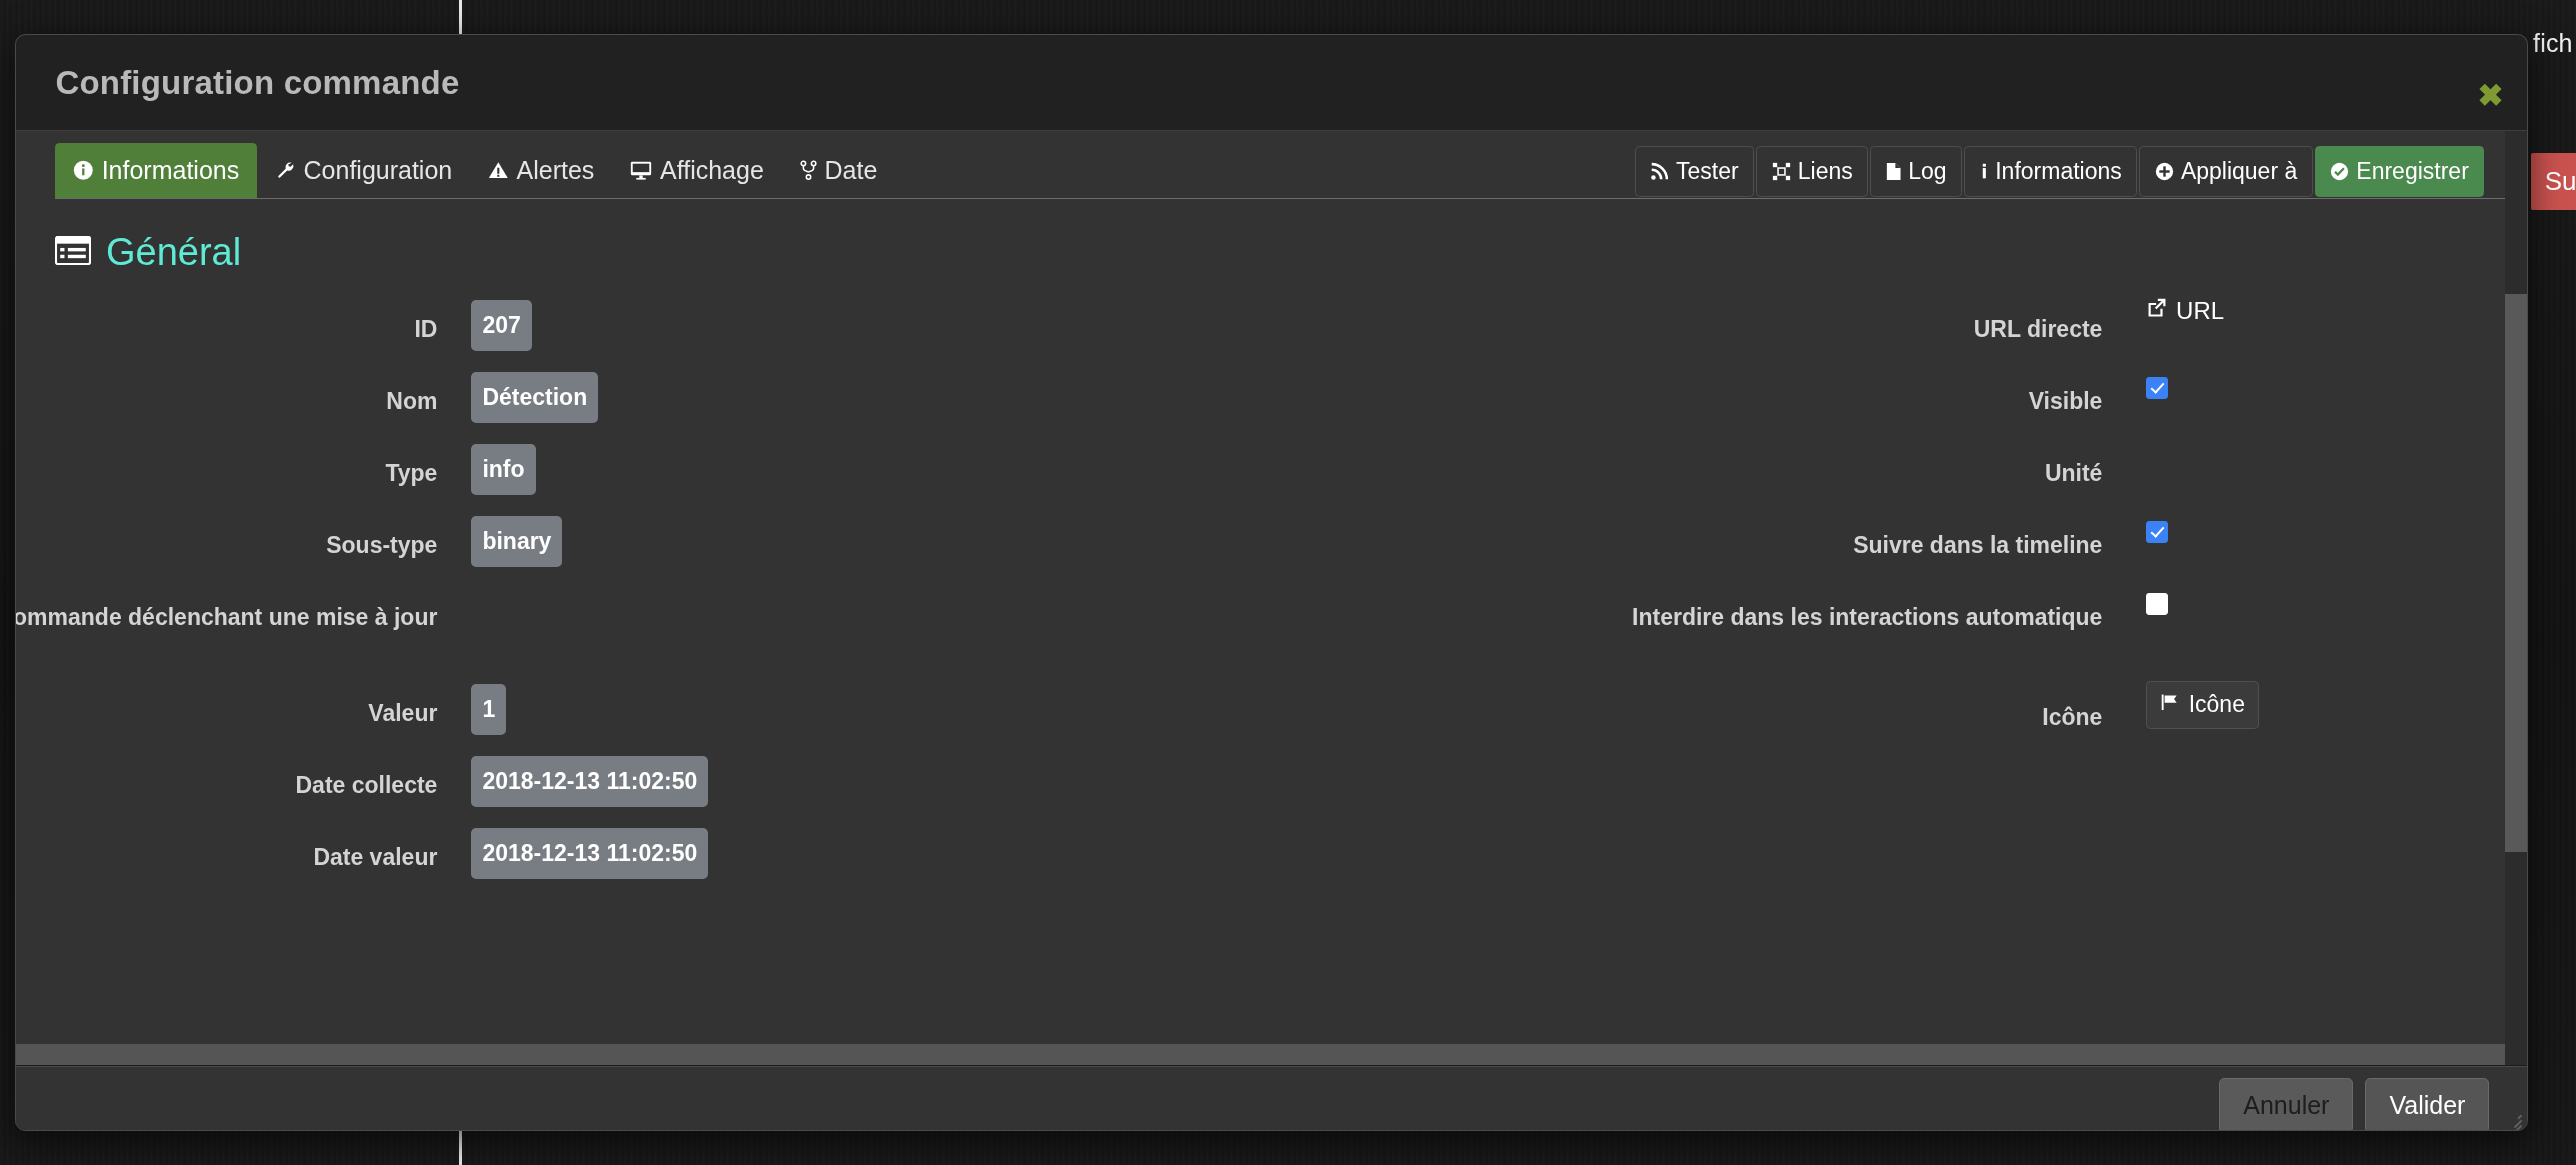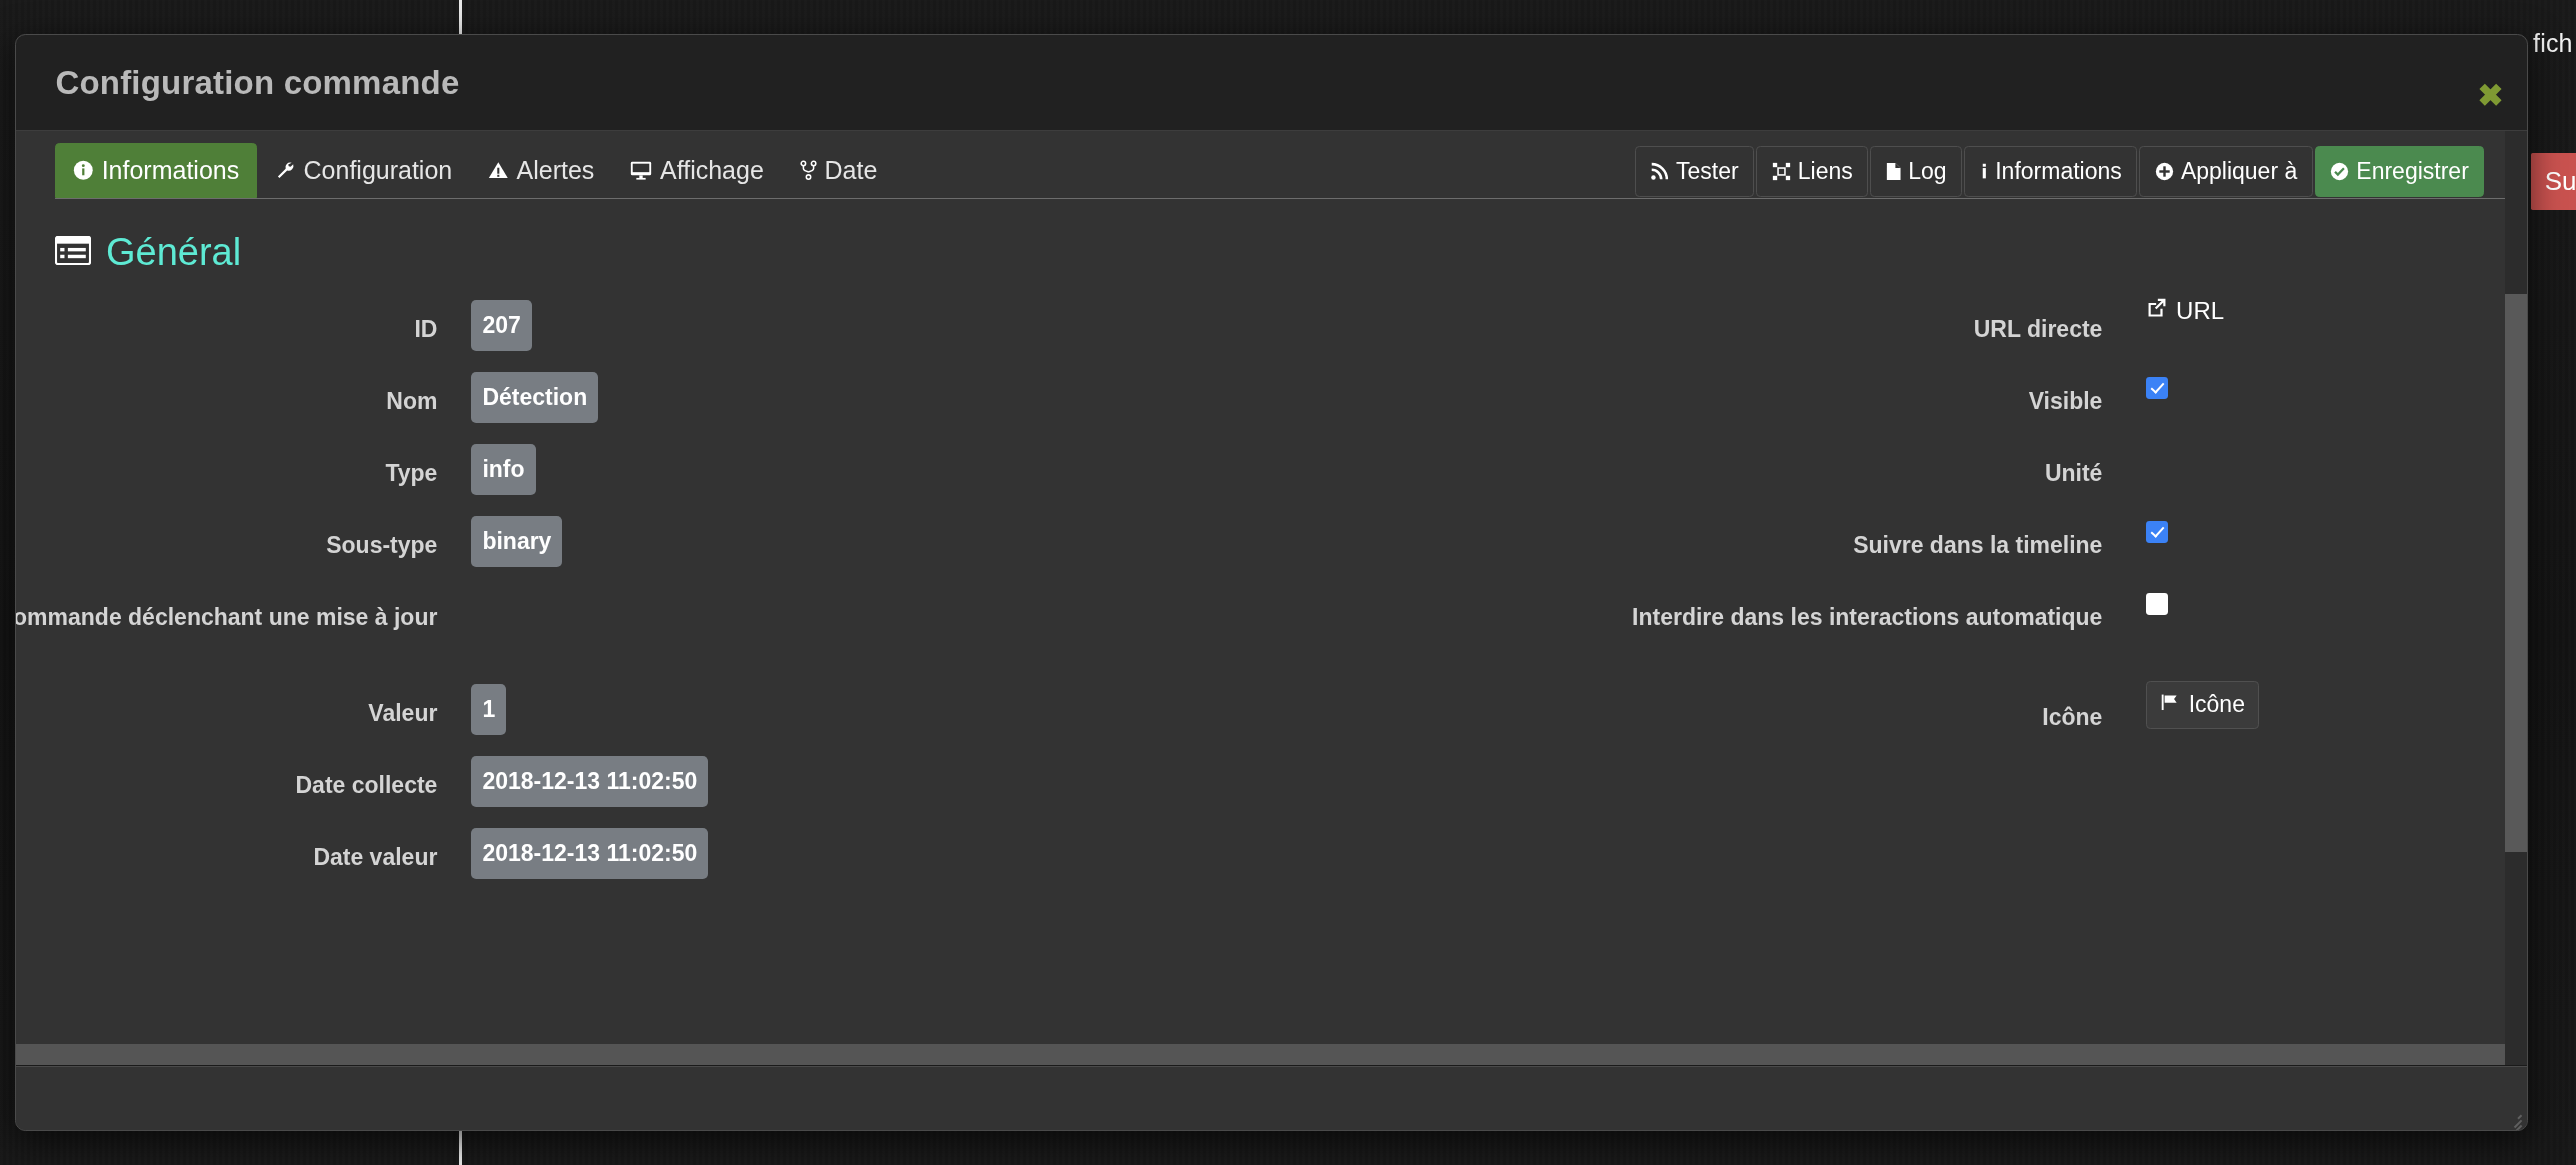--- a/index.html
+++ b/index.html
@@ -653,20 +653,24 @@
       </div>
 
       <div class="vscroll-track">
         <div class="vscroll-thumb"></div>
       </div>
       <div class="hscroll-track"></div>
 
     </div>
 
     <div class="modal-footer">
+      <div class="footer-btns">
+        <button class="fbtn cancel">Annuler</button>
+        <button class="fbtn ok">Valider</button>
+      </div>
       <div class="resize-grip">
           <i></i>
           <i></i>
           <i></i>
         </div>
     </div>
 
   </div>
 </div>
 

